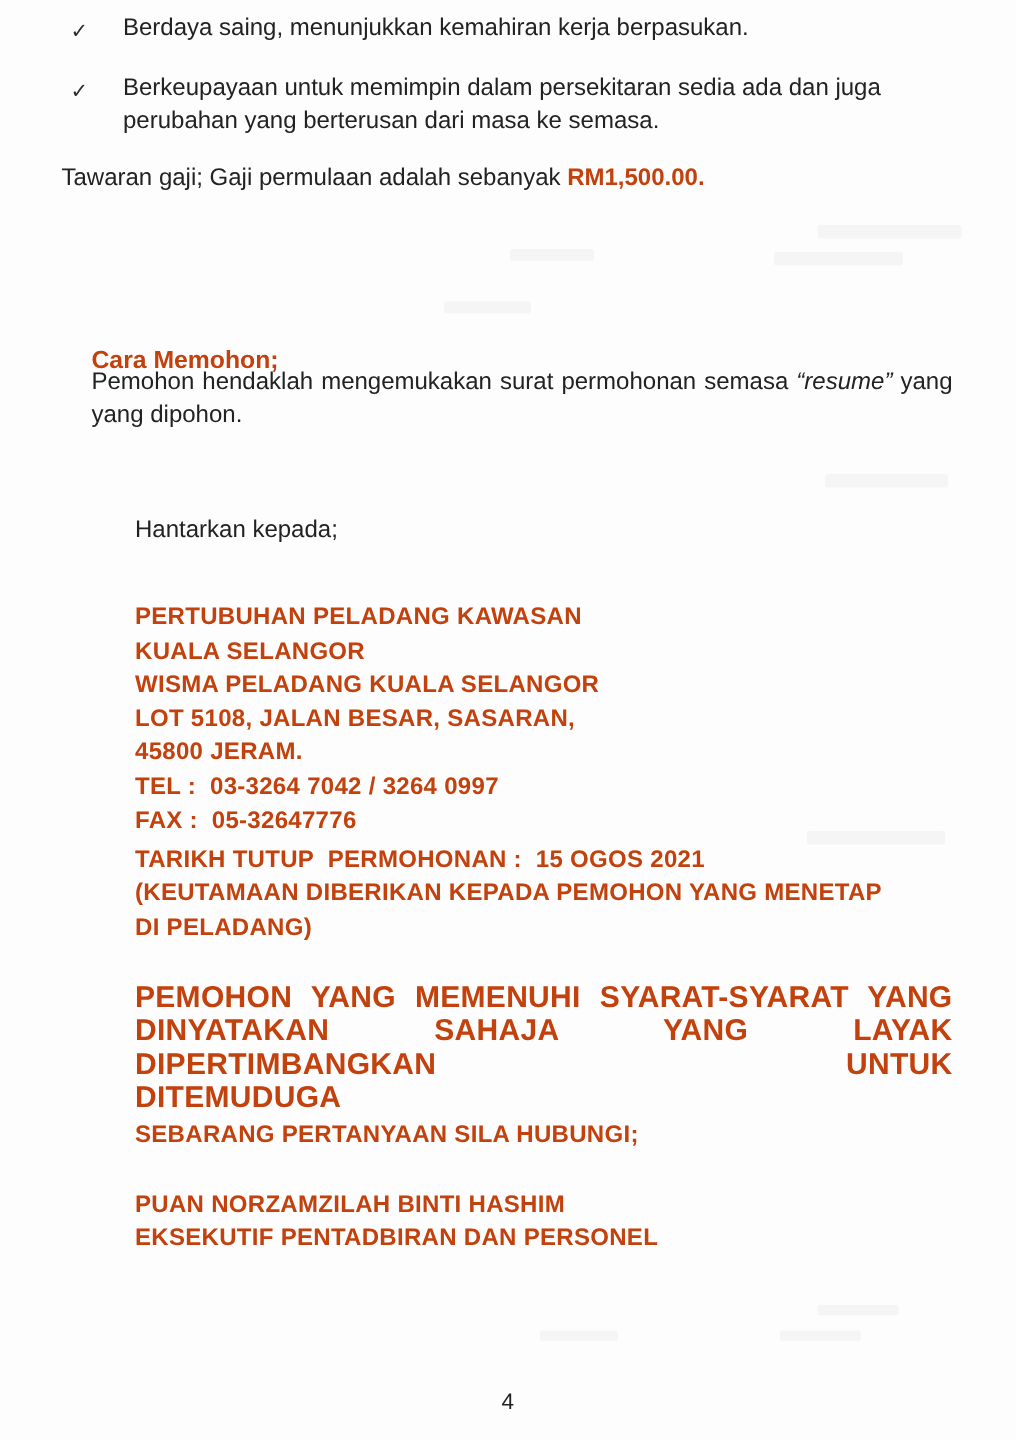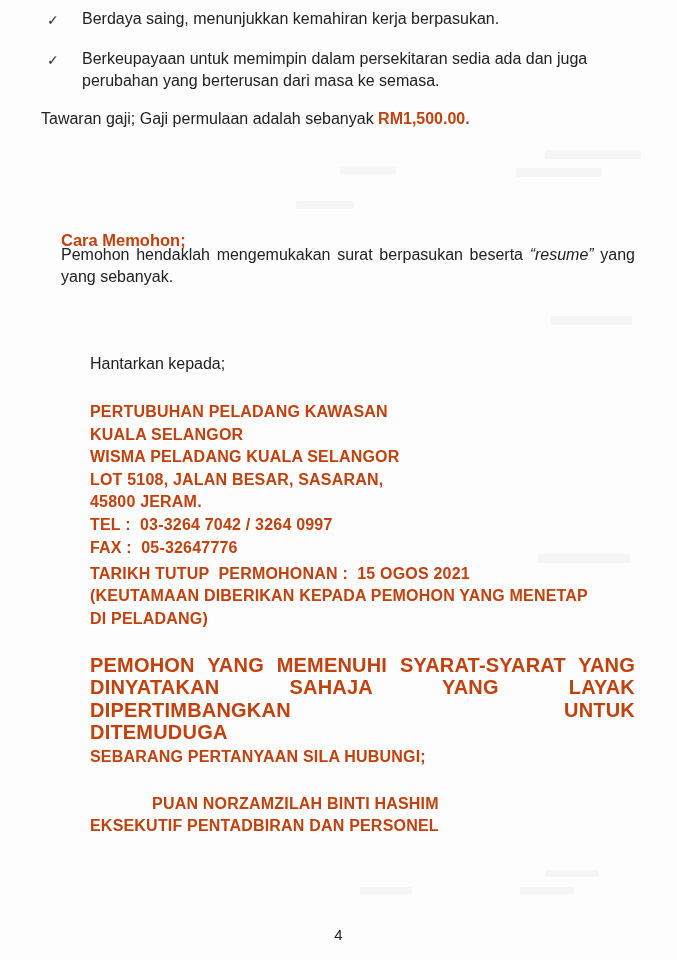--- a/index.html
+++ b/index.html
@@ -30,35 +30,35 @@
   }
 
   .salary-line { left: 41px; top: 108px; }
 
   .apply-heading { left: 61px; top: 205px; font-size: 16.5px; margin-top: 24px; }
 
   .apply-paragraph { left: 61px; top: 244px; width: 574px; }
   .apply-paragraph .para-line { line-height: 22px; }
   .apply-paragraph i { }
 
-  .send-to-label { left: 90px; top: 353px; text-align: right; }
+  .send-to-label { left: 90px; top: 343px; text-align: right; }
 
   .address-block { left: 90px; top: 385px; margin-top: 16px; }
   .address-block .line { line-height: 22.6px; }
 
   .deadline-block { left: 90px; top: 563px; }
   .deadline-block .line { line-height: 22.3px; }
 
   .eligibility-block { left: 90px; top: 654px; width: 545px; font-size: 20px; }
   .eligibility-block .line { line-height: 22.3px; }
 
   .enquiry-heading { left: 90px; top: 746px; }
 
   .contact-block { left: 90px; top: 793px; }
-  .contact-block .line { line-height: 22.4px; text-align: right; }
+  .contact-block .line { line-height: 22.4px; }
 
   .page-number {
     left: 0; top: 926px; width: 677px;
     text-align: center; font-size: 15px; color: #222222;
   }
 
   .smudge {
     position: absolute;
     background: #f2f2f2;
     border-radius: 2px;
@@ -91,22 +91,22 @@
     </div>
   </div>
 
   <div class="abs salary-line txt">
     <span>Tawaran gaji; Gaji permulaan adalah sebanyak </span><span class="bold">RM1,500.00.</span>
   </div>
 
   <div class="abs apply-heading txt bold">Cara Memohon;</div>
 
   <div class="abs apply-paragraph txt">
-    <div class="para-line justify-last"><span>Pemohon hendaklah mengemukakan surat berpasukan beserta </span><i>“resume”</i><span> yang</span></div>
-    <div class="para-line">yang sebanyak.</div>
+    <div class="para-line justify-last"><span>Pemohon hendaklah mengemukakan surat permohonan semasa </span><i>“resume”</i><span> yang</span></div>
+    <div class="para-line">yang dipohon.</div>
   </div>
 
   <div class="abs send-to-label txt">Hantarkan kepada;</div>
 
   <div class="abs address-block txt bold caps">
     <div class="line pre">PERTUBUHAN PELADANG KAWASAN</div>
     <div class="line pre">KUALA SELANGOR</div>
     <div class="line pre">WISMA PELADANG KUALA SELANGOR</div>
     <div class="line pre">LOT 5108, JALAN BESAR, SASARAN,</div>
     <div class="line pre">45800 JERAM.</div>

